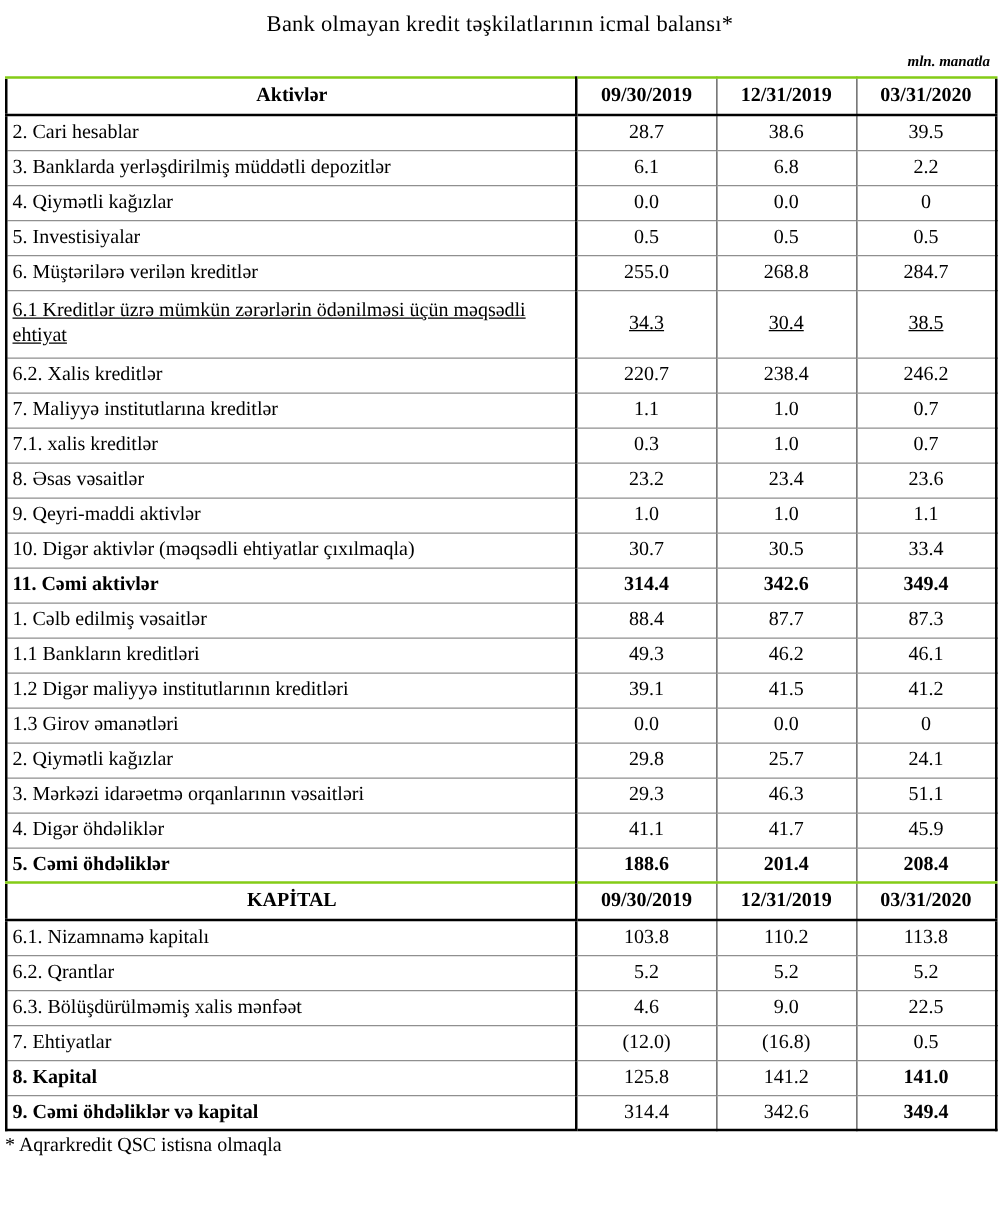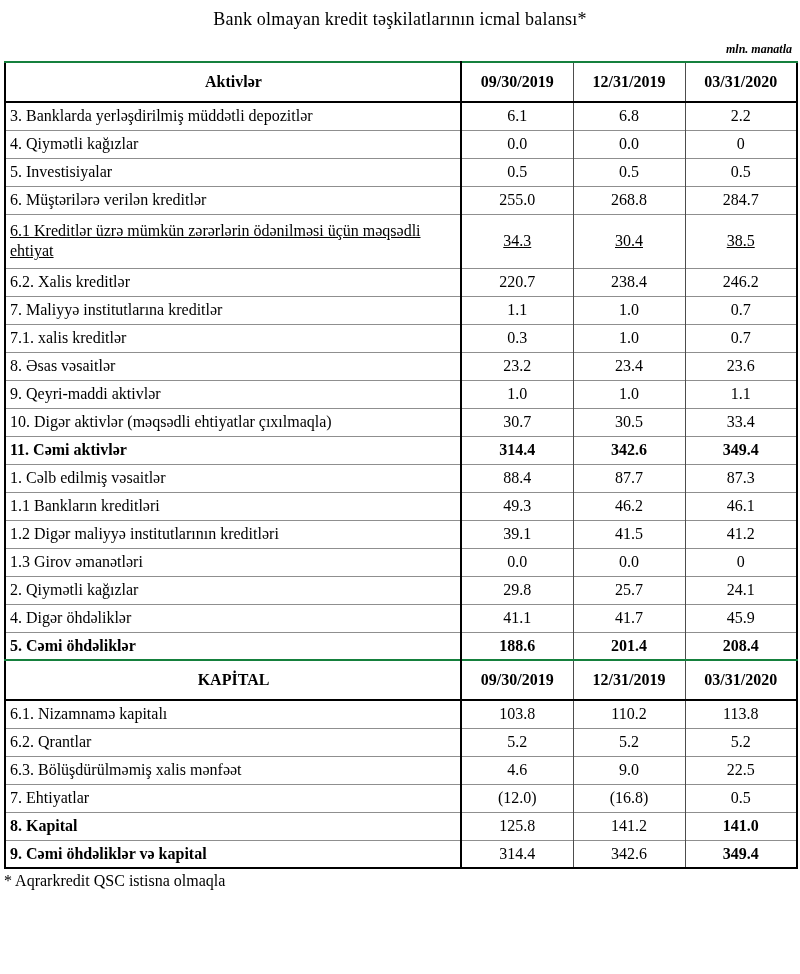--- a/index.html
+++ b/index.html
@@ -45,23 +45,23 @@
     text-align: left;
     padding: 1px 3px 1px 4px;
     border-right: 2px solid #000;
     line-height: 1.25;
   }
   td.val-cell {
     text-align: center;
   }
   td.val-cell:not(:last-child) { border-right: 1px solid #4d4d4d; }
   tr.section-row {
-    height: 40px;
+    height: 30px;
     font-weight: bold;
-    border-top: 2px solid #15803d;
+    border-top: 2px solid #84cc16;
     border-bottom: 2px solid #000;
     font-family: Liberation Serif, serif;
   }
   tr.section-row td.label-cell { text-align: center; }
   .b { font-weight: bold; }
   .footnote {
     font-size: 16px;
     margin: 3px 0 0 4px;
   }
 </style>
@@ -79,20 +79,26 @@
     <col class="c-val">
   </colgroup>
   <tbody id="table-body">
       <tr class="section-row">
         <td class="label-cell">Aktivlər</td>
         <td class="val-cell">09/30/2019</td>
         <td class="val-cell">12/31/2019</td>
         <td class="val-cell">03/31/2020</td>
       </tr>
       <tr class="data-row">
+        <td class="label-cell">2. Cari hesablar</td>
+        <td class="val-cell">28.7</td>
+        <td class="val-cell">38.6</td>
+        <td class="val-cell">39.5</td>
+      </tr>
+      <tr class="data-row">
         <td class="label-cell">3. Banklarda yerləşdirilmiş müddətli depozitlər</td>
         <td class="val-cell">6.1</td>
         <td class="val-cell">6.8</td>
         <td class="val-cell">2.2</td>
       </tr>
       <tr class="data-row">
         <td class="label-cell">4. Qiymətli kağızlar</td>
         <td class="val-cell">0.0</td>
         <td class="val-cell">0.0</td>
         <td class="val-cell">0</td>
@@ -181,20 +187,26 @@
         <td class="val-cell">0.0</td>
         <td class="val-cell">0</td>
       </tr>
       <tr class="data-row">
         <td class="label-cell">2. Qiymətli kağızlar</td>
         <td class="val-cell">29.8</td>
         <td class="val-cell">25.7</td>
         <td class="val-cell">24.1</td>
       </tr>
       <tr class="data-row">
+        <td class="label-cell">3. Mərkəzi idarəetmə orqanlarının vəsaitləri</td>
+        <td class="val-cell">29.3</td>
+        <td class="val-cell">46.3</td>
+        <td class="val-cell">51.1</td>
+      </tr>
+      <tr class="data-row">
         <td class="label-cell">4. Digər öhdəliklər</td>
         <td class="val-cell">41.1</td>
         <td class="val-cell">41.7</td>
         <td class="val-cell">45.9</td>
       </tr>
       <tr class="data-row">
         <td class="label-cell b">5. Cəmi öhdəliklər</td>
         <td class="val-cell b">188.6</td>
         <td class="val-cell b">201.4</td>
         <td class="val-cell b">208.4</td>

